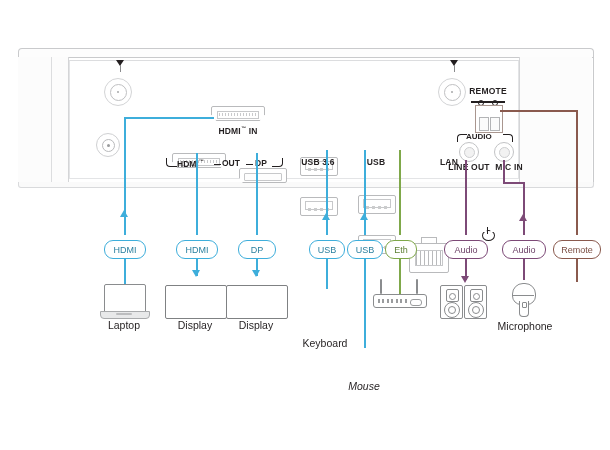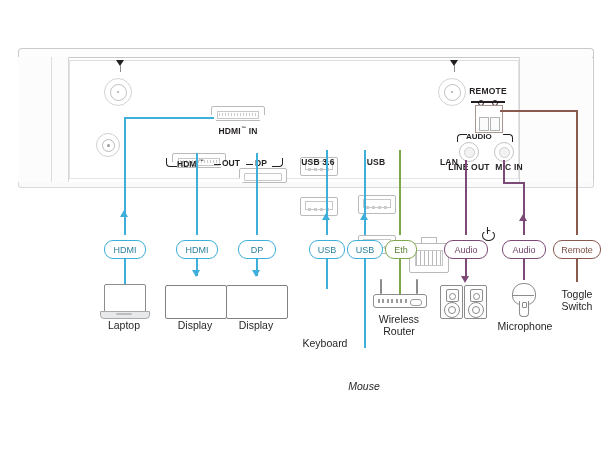--- a/index.html
+++ b/index.html
@@ -304,40 +304,32 @@
 
   <div class="cap" style="left:334px;top:380px;width:60px;font-style:italic;">Mouse</div>
 
   <div class="ico" style="left:373px;top:279px;width:52px;height:32px;">
     <div class="antm" style="left:7px;top:0;"></div>
     <div class="antm" style="left:43px;top:0;"></div>
     <div class="rtr" style="position:absolute;left:0;top:15px;">
         <div class="led"></div>
       </div>
   </div>
-  <div class="cap" style="left:369px;top:313px;width:60px;">
-    <span>Wireless</span><br>
-    <span>Router</span>
-  </div>
 
   <div class="ico" style="left:440px;top:285px;">
     <div class="spk" style="position:absolute;left:0;top:0;">
         <div class="tw"></div>
         <div class="wf"></div>
       </div>
     <div class="spk" style="position:absolute;left:24px;top:0;">
         <div class="tw"></div>
         <div class="wf"></div>
       </div>
   </div>
 
   <div class="ico" style="left:508px;top:283px;width:30px;height:35px;">
     <div class="mic-h"></div>
       <div class="mic-b"></div>
   </div>
   <div class="cap" style="left:493px;top:320px;width:64px;">Microphone</div>
 
-  <div class="cap" style="left:548px;top:288px;width:58px;">
-    <span>Toggle</span><br>
-    <span>Switch</span>
-  </div>
 
 </div>
 
 </body></html>

